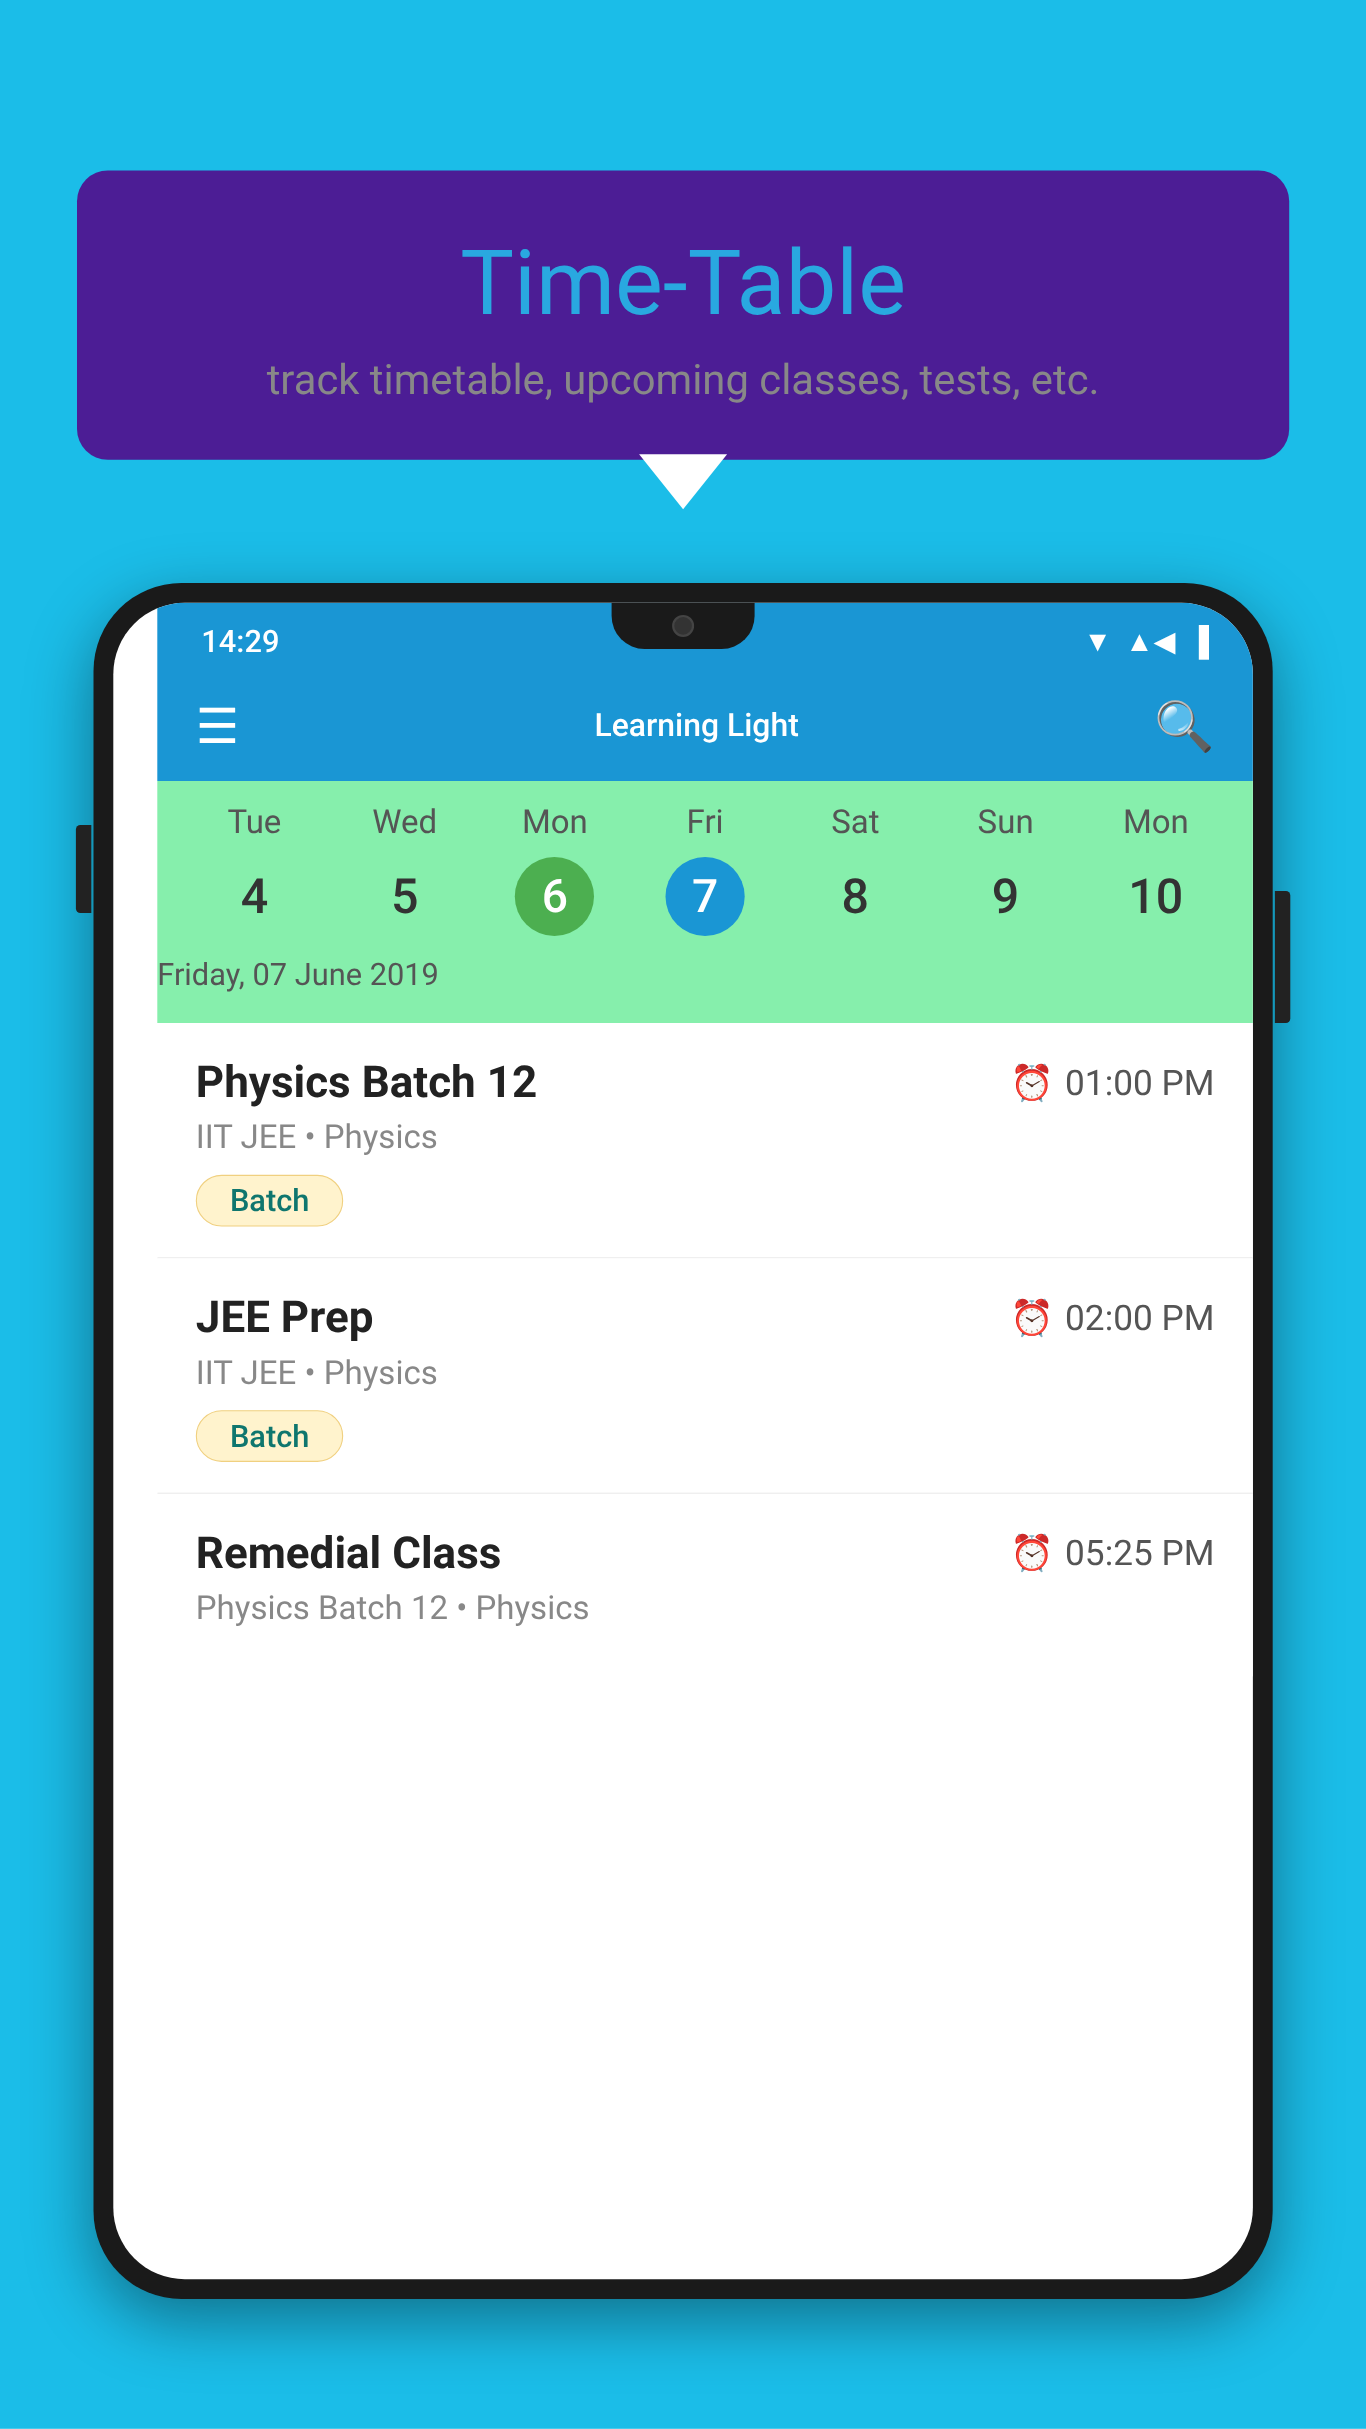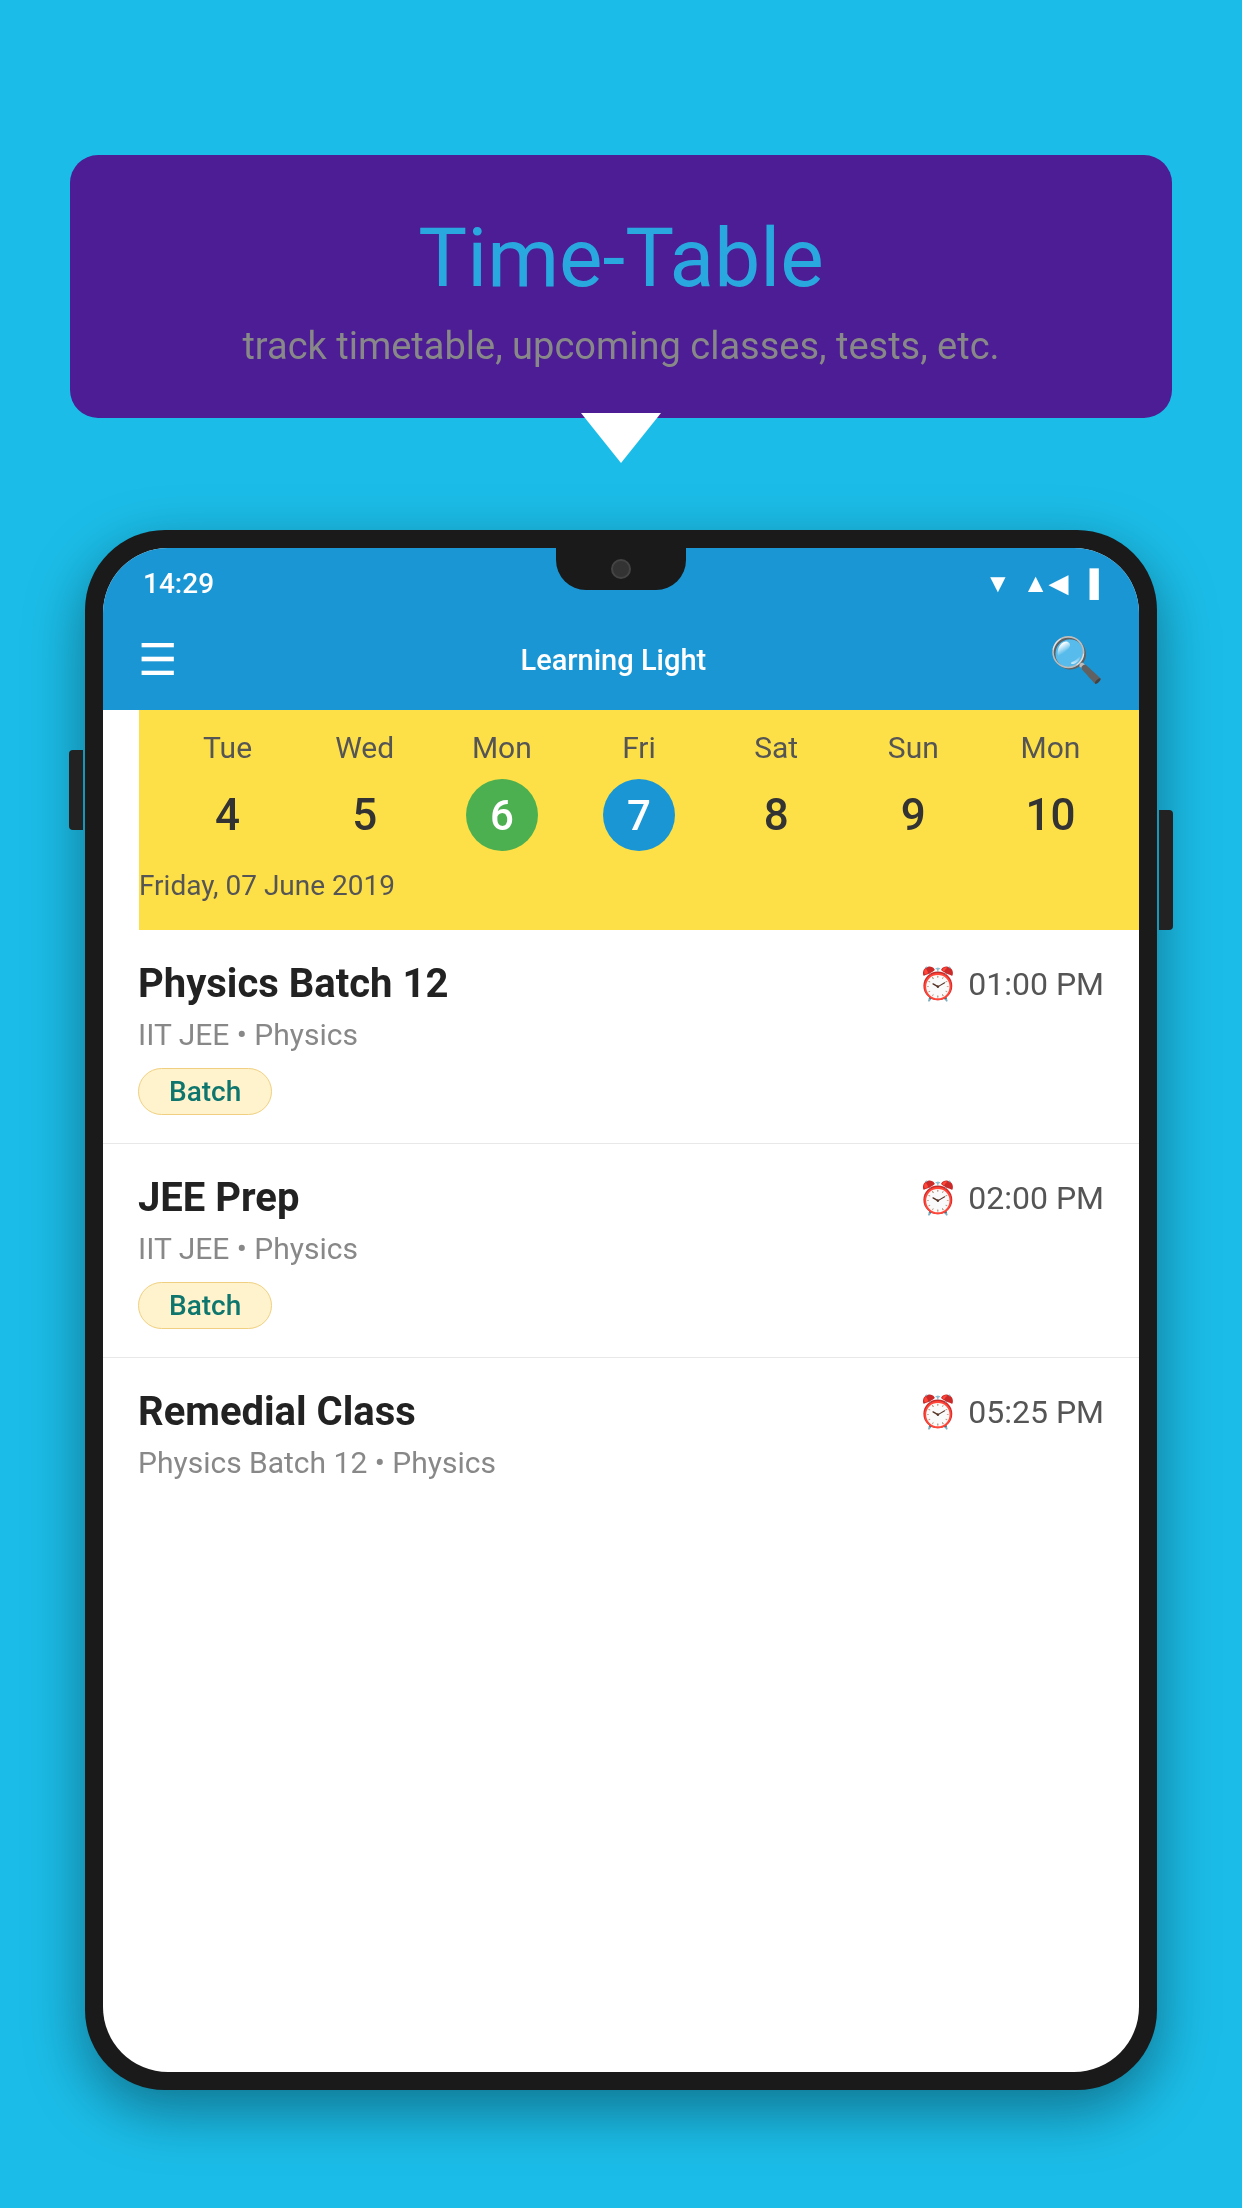--- a/index.html
+++ b/index.html
@@ -101,20 +101,21 @@
       border-radius: 0 4px 4px 0;
     }
 
     .phone-inner {
       background: white;
       border-radius: 65px;
       overflow: hidden;
       width: 100%;
       height: 100%;
       position: relative;
+      padding-left: 40px;
     }
 
     
     .notch {
       position: absolute;
       top: 0;
       left: 50%;
       transform: translateX(-50%);
       width: 130px;
       height: 42px;
@@ -181,23 +182,22 @@
       text-align: center;
     }
 
     .search-icon-btn {
       color: white;
       font-size: 44px;
     }
 
     
     .calendar-strip {
-      background: #fde047;
+      background: #86efac;
       padding: 20px 0 10px 0;
-      margin-left: 36px;
     }
 
     .day-headers {
       display: flex;
       padding: 0 20px;
     }
 
     .day-header {
       flex: 1;
       text-align: center;

